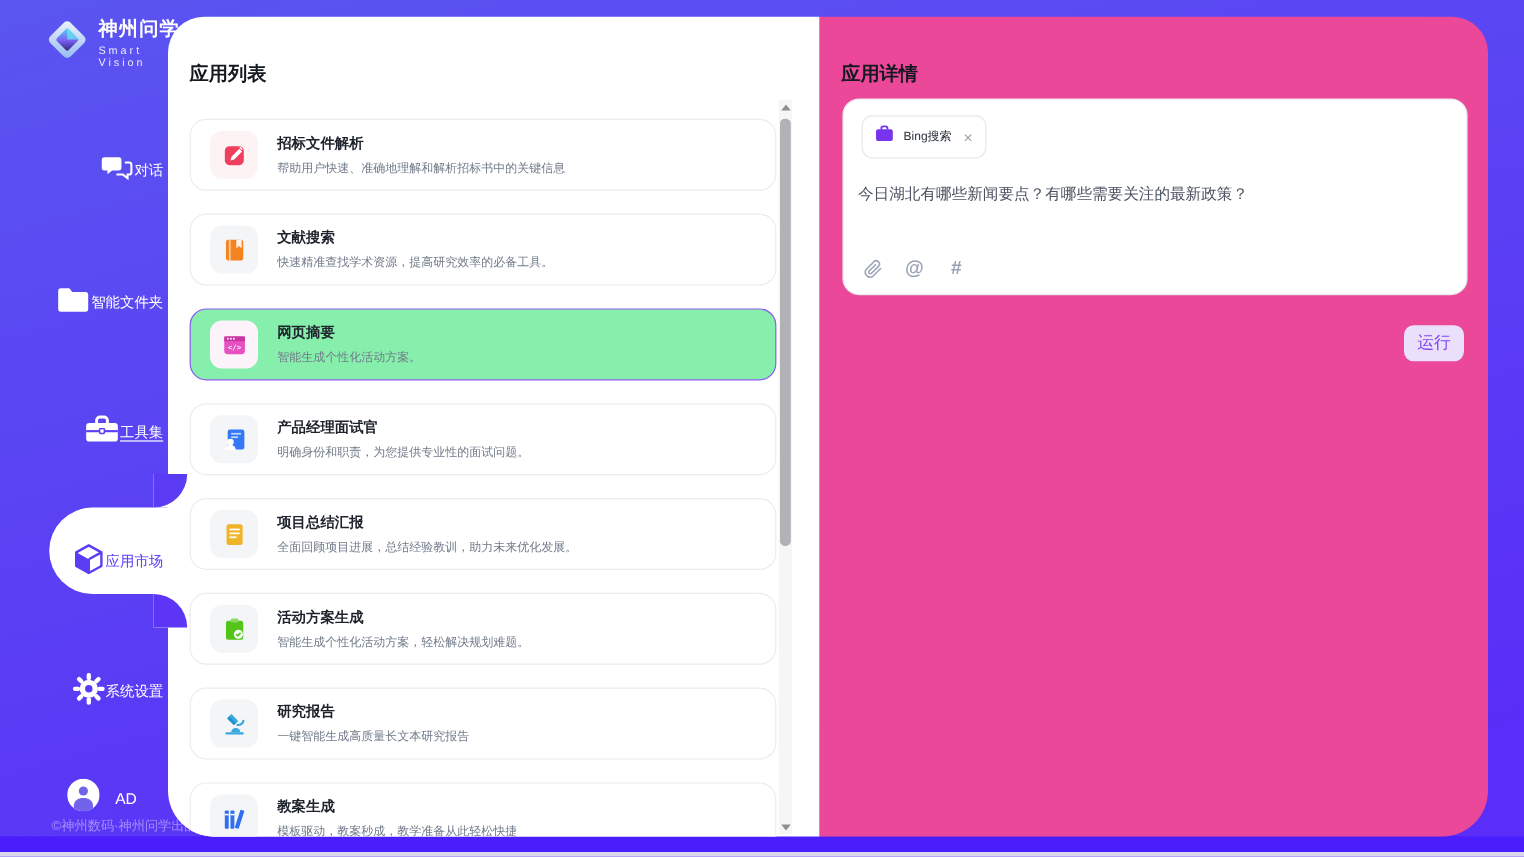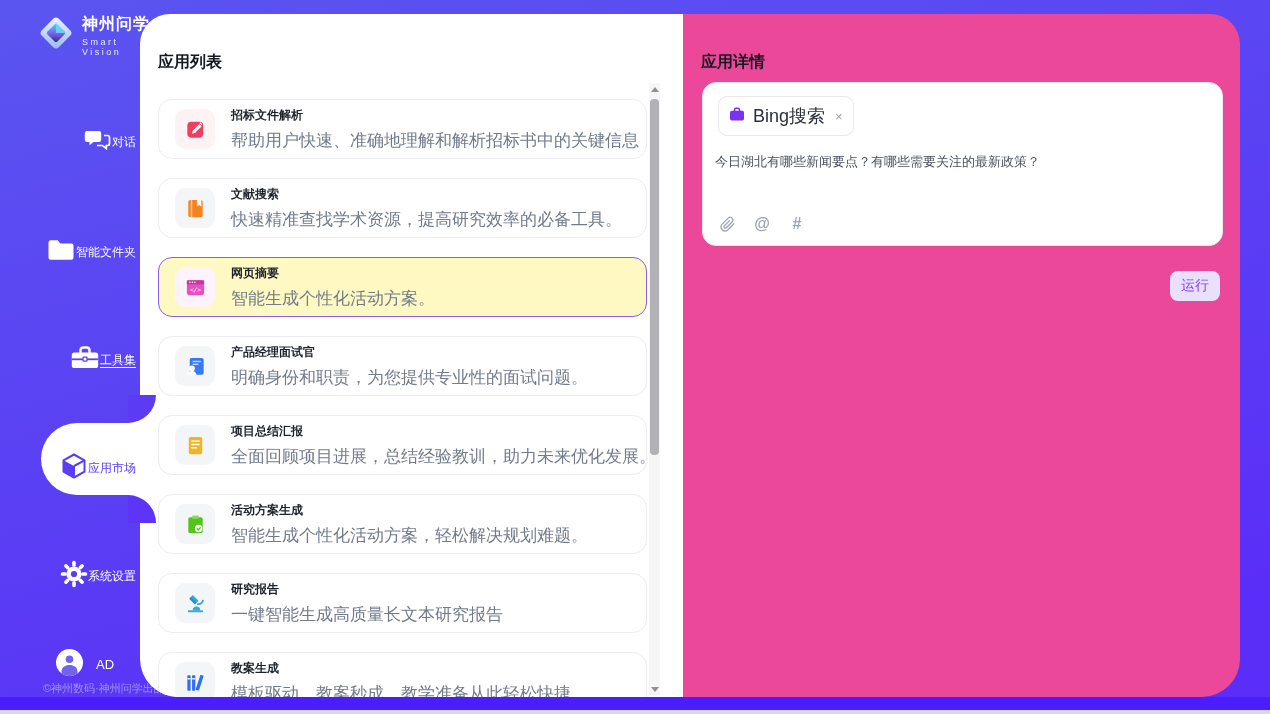--- a/index.html
+++ b/index.html
@@ -38,45 +38,45 @@
   .copyright { position:absolute; left:27px; top:681px; font-size:11px; color:rgba(255,255,255,.42); white-space:nowrap; }
 
   
   .app-list-panel { position:absolute; left:140px; top:14px; width:543px; height:683px;
                     background:#fff; border-radius:30px 0 0 38px; overflow:hidden; z-index:2; }
   .panel-title { font-size:16px; font-weight:bold; color:#14181f; }
   .app-list-panel .panel-title { position:absolute; left:18px; top:38px; }
   .card-list { position:absolute; left:18px; top:85px; width:489px; display:flex; flex-direction:column; gap:19px; }
   .app-card { height:60px; background:#fff; border:1px solid #ececf1; border-radius:14px;
               display:flex; align-items:center; padding:0 14px 0 16px; gap:16px; cursor:pointer; flex:0 0 auto; }
-  .app-card.selected { background:#fef9c3; border:1.5px solid #8a5cf0; }
+  .app-card.selected { background:#86efac; border:1.5px solid #8a5cf0; }
   .app-icon-box { width:40px; height:40px; border-radius:10px; background:#f4f5f7;
                   display:flex; align-items:center; justify-content:center; flex:0 0 auto; }
   .app-card.selected .app-icon-box { background:#fdf4fb; }
   .app-card.tint-red .app-icon-box { background:#fdf3f4; }
   .app-texts { display:flex; flex-direction:column; gap:5px; min-width:0; }
   .app-title { font-size:12px; font-weight:bold; color:#1d222b; }
-  .app-desc { font-size:17px; color:#717b8a; white-space:nowrap;text-align:right; }
+  .app-desc { font-size:10px; color:#717b8a; white-space:nowrap;text-align:right; }
 
   
   .scrollbar { position:absolute; left:509px; top:69px; width:11px; height:612px; background:#f6f6f7; }
   .sb-arrow { position:absolute; left:0; width:11px; height:12px; display:flex; align-items:center; justify-content:center; cursor:pointer; }
   .sb-arrow.up { top:0; } .sb-arrow.down { bottom:0; }
   .tri-up { width:0; height:0; border-left:4px solid transparent; border-right:4px solid transparent; border-bottom:5px solid #8f8f96; }
   .tri-down { width:0; height:0; border-left:4px solid transparent; border-right:4px solid transparent; border-top:5px solid #8f8f96; }
   .sb-thumb { position:absolute; left:1px; top:16px; width:9px; height:356px; background:#b1b1b6; border-radius:4px; cursor:pointer; }
 
   .app-detail-panel { position:absolute; left:683px; top:14px; width:557px; height:683px;
                       background:#ec4899; border-radius:0 30px 38px 0; z-index:2; }
   .app-detail-panel .panel-title { position:absolute; left:18px; top:38px; }
   .detail-card { position:absolute; left:19px; top:68px; width:521px; height:164px;
                  background:#fff; border:1px solid #e7e7ec; border-radius:14px; }
   .tool-tag { position:absolute; left:15px; top:13px; display:inline-flex; align-items:center; gap:8px;
               border:1px solid #e8e8ee; border-radius:9px; background:#fff; padding:7px 10px; cursor:pointer; }
-  .tool-tag .tag-label { font-size:18px; color:#2a2f3a; }
+  .tool-tag .tag-label { font-size:10px; color:#2a2f3a; }
   .tag-close { font-size:13px; color:#9aa0ab; margin-left:2px; cursor:pointer; line-height:1; }
   .query-text { position:absolute; left:12px; top:70px; font-size:13px; color:#4a5160; width:495px; }
   .input-toolbar { position:absolute; left:14px; top:131px; display:flex; align-items:center; gap:15px; color:#9aa3b4; }
   .tb-icon { width:20px; height:20px; display:flex; align-items:center; justify-content:center; cursor:pointer; }
   .tb-glyph { font-size:16px; color:#9aa3b4; font-weight:bold; }
   .run-btn { position:absolute; right:20px; top:257px; width:50px; height:30px; background:#eae0fc;
              border:none; border-radius:8px; color:#7d45ee; font-size:14px; cursor:pointer;
              font-family:inherit; display:flex; align-items:center; justify-content:center; }
 </style>
 </head>

